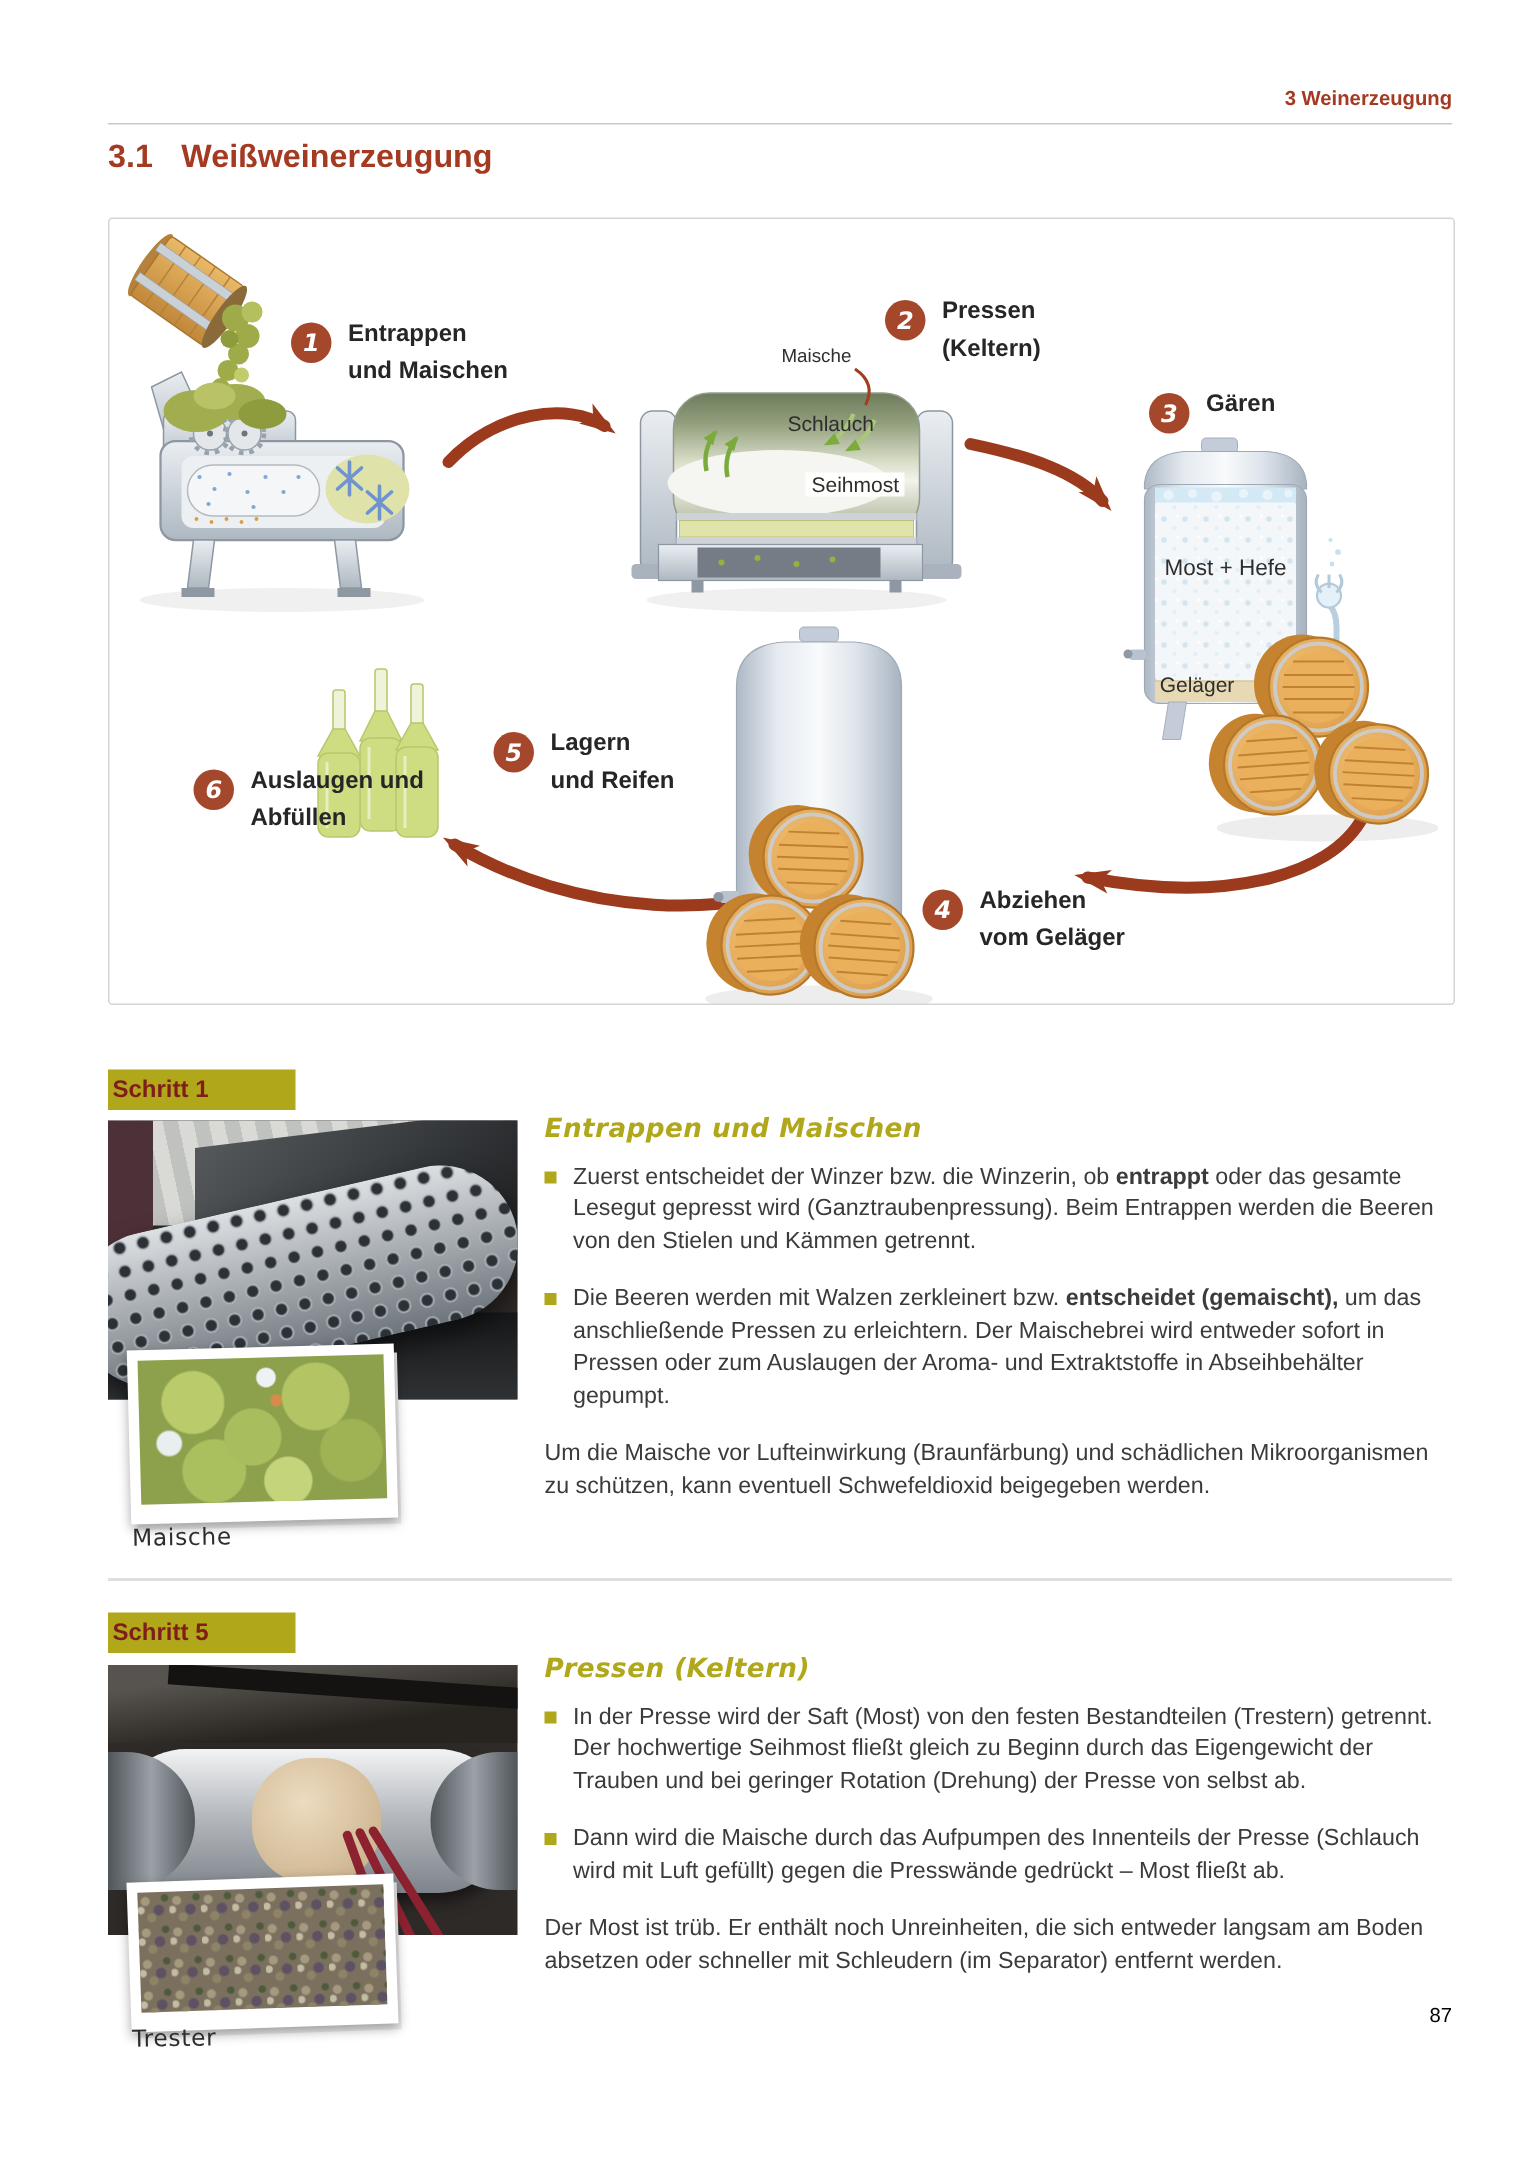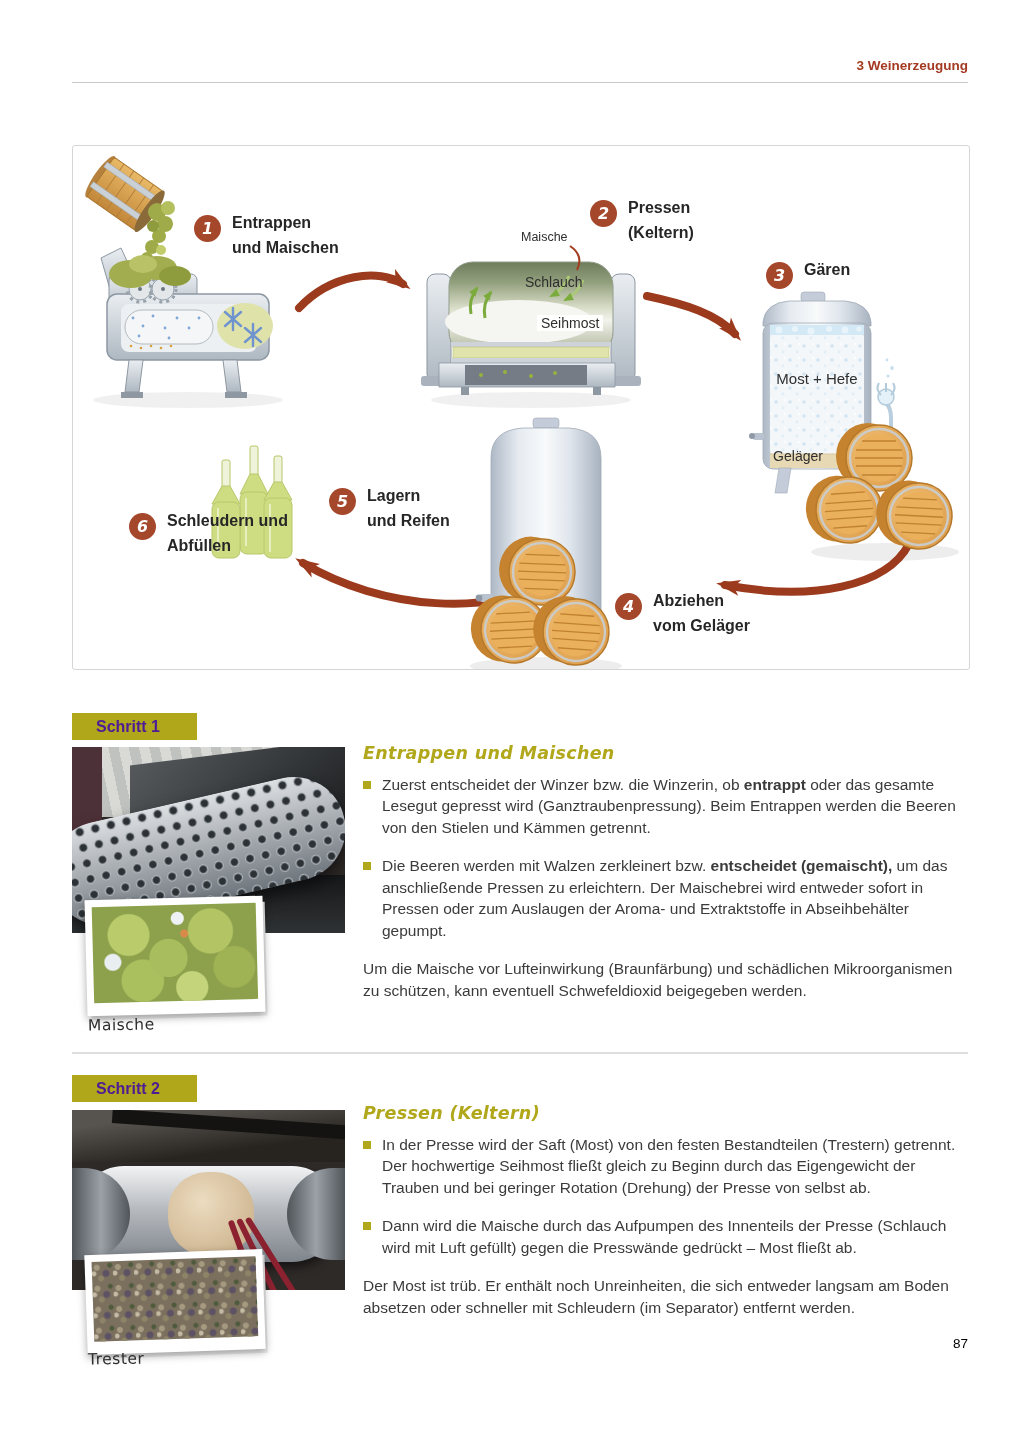--- a/index.html
+++ b/index.html
@@ -16,22 +16,22 @@
   .diagram svg{position:absolute;left:0;top:0;}
   .dstep{position:absolute;display:flex;align-items:flex-start;gap:11px;}
   .badge{flex:0 0 auto;width:27px;height:27px;border-radius:50%;background:#a5472b;color:#fff;
          font:italic 700 16px/27px "DejaVu Sans",cursive;text-align:center;margin-top:5px;}
   .dlabel{font-weight:700;font-size:16px;line-height:25px;color:#262626;}
   .plabel{position:absolute;font-size:14px;color:#2e2e2e;}
   .plabel.small{font-size:12.5px;}
   .plabel.boxed{background:rgba(255,255,255,.92);padding:0 4px;}
   .plabel.center{text-align:center;}
   
-  .schritt-bar{position:absolute;left:72px;width:125px;height:27px;background:#b1a71a;color:#4c1d95;
-               font-size:16px;font-weight:700;line-height:27px;padding-left:24px;box-sizing:border-box;}
+  .schritt-bar{position:absolute;left:72px;width:125px;height:27px;background:#b1a71a;color:#7f1d1d;
+               font-size:16px;font-weight:700;line-height:27px;padding-left:3px;box-sizing:border-box;}
   .divider{position:absolute;left:72px;top:1052px;width:896px;height:2px;background:#dedede;}
   
   .photo{position:absolute;left:72px;width:273px;overflow:hidden;background:#2e2a28;}
   .ph1{top:747px;height:186px;}
   .ph1 .curtain{position:absolute;left:0;top:0;width:100%;height:70px;
       background:repeating-linear-gradient(78deg,#d9dad6 0 10px,#c0c2bf 10px 20px);}
   .ph1 .post{position:absolute;left:0;top:0;width:30px;height:100%;background:#4d3138;}
   .ph1 .frame{position:absolute;right:0;top:-8px;width:215px;height:78px;transform:skewY(-7deg);
       transform-origin:right top;background:linear-gradient(135deg,#55595c,#202224);}
   .ph1 .bed{position:absolute;left:0;bottom:0;width:100%;height:58px;background:linear-gradient(#17181a,#2f3234);}
@@ -88,20 +88,23 @@
   .b{font-weight:700;}
   .page-number{position:absolute;right:50px;top:1336px;font-size:13.5px;color:#000000;}
 </style>
 </head>
 <body>
 
 <div class="page">
 
   <div class="running-head">3  Weinerzeugung</div>
   <div class="head-rule"></div>
+  <h1 class="title">
+    <span class="tnum">3.1</span><span>Weißweinerzeugung</span>
+  </h1>
 
   <div class="diagram">
     <svg width="896" height="523" viewBox="0 0 896 523">
       <defs>
         <linearGradient id="steel" x1="0" y1="0" x2="0" y2="1">
           <stop offset="0" stop-color="#eaeef2"></stop>
             <stop offset="1" stop-color="#aeb8c1"></stop>
         </linearGradient>
         <linearGradient id="tankH" x1="0" y1="0" x2="1" y2="0">
           <stop offset="0" stop-color="#aeb9c6"></stop>
@@ -356,21 +359,21 @@
     <div class="dstep" style="left:542px;top:442px;">
       <span class="badge">4</span>
       <span class="dlabel"><span>Abziehen</span><br><span>vom Geläger</span></span>
     </div>
     <div class="dstep" style="left:256px;top:337px;">
       <span class="badge">5</span>
       <span class="dlabel"><span>Lagern</span><br><span>und Reifen</span></span>
     </div>
     <div class="dstep" style="left:56px;top:362px;">
       <span class="badge">6</span>
-      <span class="dlabel"><span>Schleudern und</span><br><span>Abfüllen</span></span>
+      <span class="dlabel"><span>Auslaugen und</span><br><span>Abfüllen</span></span>
     </div>
 
     <div class="plabel small" style="left:448px;top:84px;">Maische</div>
     <div class="plabel" style="left:452px;top:128px;">Schlauch</div>
     <div class="plabel boxed" style="left:464px;top:169px;">Seihmost</div>
     <div class="plabel center" style="left:700px;top:224px;width:88px;font-size:15px;">Most + Hefe</div>
     <div class="plabel center" style="left:692px;top:302px;width:66px;">Geläger</div>
   </div>
 
   <div class="schritt-bar" style="top:713px;">Schritt 1</div>
@@ -396,21 +399,21 @@
     </div>
     <div class="bullet">
       <span class="sq"></span>
       <span><span>Die Beeren werden mit Walzen zerkleinert bzw. </span><span class="b">entscheidet (gemaischt),</span><span> um das anschließende Pressen zu erleichtern. Der Maischebrei wird entweder sofort in Pressen oder zum Auslaugen der Aroma- und Extraktstoffe in Abseihbehälter gepumpt.</span></span>
     </div>
     <p class="para">Um die Maische vor Lufteinwirkung (Braunfärbung) und schädlichen Mikroorganismen zu schützen, kann eventuell Schwefeldioxid beigegeben werden.</p>
   </div>
 
   <div class="divider"></div>
 
-  <div class="schritt-bar" style="top:1075px;">Schritt 2</div>
+  <div class="schritt-bar" style="top:1075px;">Schritt 5</div>
 
   <div class="photo ph2">
     <div class="ceiling"></div>
     <div class="beam"></div>
     <div class="cyl"></div>
     <div class="cloth"></div>
     <div class="cap capL"></div>
     <div class="cap capR"></div>
     <div class="hose" style="right:6px;bottom:18px;transform:rotate(58deg);"></div>
     <div class="hose" style="right:20px;bottom:14px;transform:rotate(64deg);"></div>

